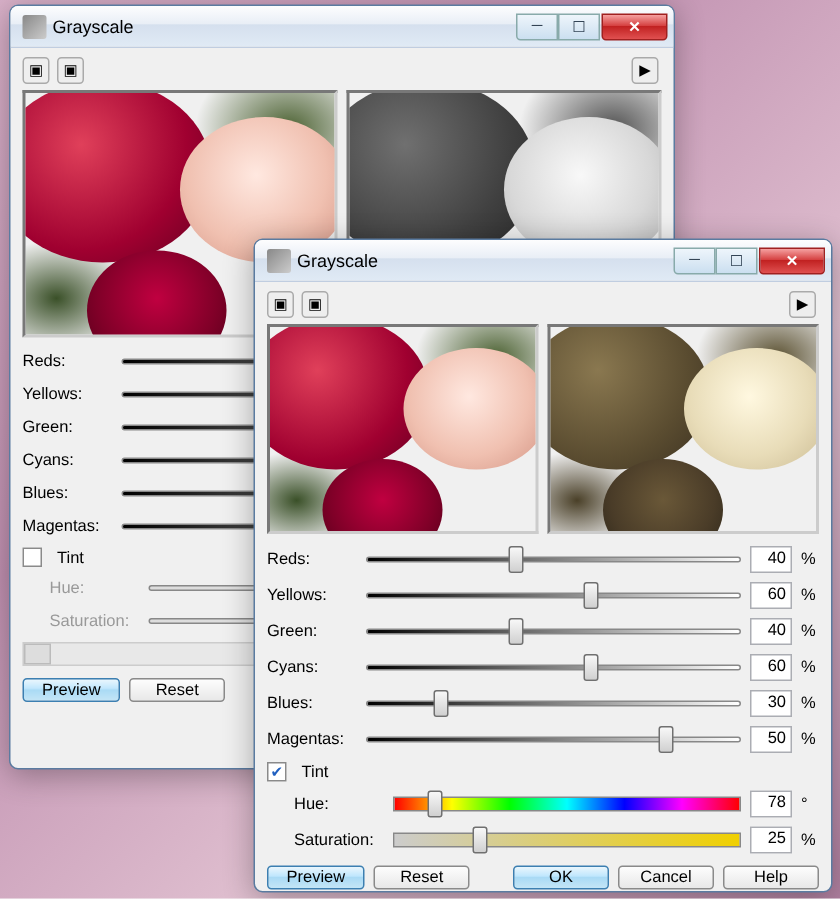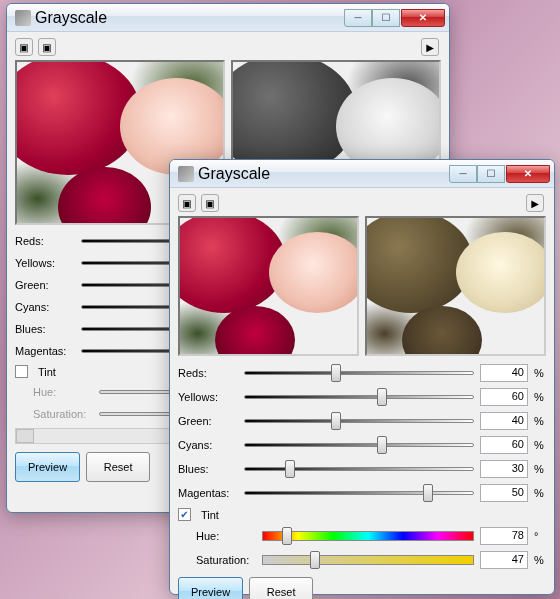--- a/index.html
+++ b/index.html
@@ -25,21 +25,21 @@
     display: flex;
     align-items: center;
     padding: 0 4px 0 8px;
     border-bottom: 1px solid #c0cde0;
   }
   .title-icon {
     width: 16px; height: 16px; margin-right: 4px;
     background: linear-gradient(135deg,#888,#ccc);
     border-radius: 2px;
   }
-  .title-text { flex: 1; color: #000; font-size: 16px; }
+  .title-text { flex: 1; color: #000; font-size: 12px; }
   .win-btns { display: flex; gap: 0; }
   .win-btn {
     width: 28px; height: 18px;
     border: 1px solid #8aa;
     background: linear-gradient(to bottom,#eef5fb,#cbdff0);
     border-radius: 0;
     display:flex;align-items:center;justify-content:center;
     font-size:10px; color:#345;
   }
   .win-btn.close {
@@ -108,29 +108,29 @@
     background: linear-gradient(to right, #ccc, #f0d000);
     border:1px solid #888;
   }
   .thumb {
     position:absolute; top:50%; width:10px; height:18px;
     background:linear-gradient(to bottom,#f8f8f8,#d0d0d0);
     border:1px solid #707070; border-radius:2px;
     transform:translate(-50%,-50%);
   }
   .val-box {
-    width:48px; height:18px; border:1px solid #abadb3;
+    width:28px; height:18px; border:1px solid #abadb3;
     background:#fff; text-align:right; padding:1px 3px; font-size:11px;
   }
   .unit { width:12px; }
   .button-row {
     display:flex; gap:6px; margin-top:8px; align-items:center;
   }
   .btn {
-    height:30px; padding:0 12px; min-width:64px;
+    height:16px; padding:0 12px; min-width:64px;
     border:1px solid #8a8a8a; border-radius:3px;
     background:linear-gradient(to bottom,#fdfdfd,#e8e8e8);
     font-size:11px; display:inline-flex;align-items:center;justify-content:center;
   }
   .btn.active {
     border:1px solid #3c7fb1;
     background:linear-gradient(to bottom,#eaf6fd,#bee6fd 45%,#a7d9f5 46%,#c4e5f6);
   }
   .checkbox {
     width:13px;height:13px;border:1px solid #8a8a8a;background:#fff;
@@ -358,23 +358,26 @@
         </div>
       <span class="val-box">78</span>
       <span class="unit">°</span>
     </div>
     <div class="slider-row" style="padding-left:18px;">
       <span class="slider-label">Saturation:</span>
       <div class="slider-track">
           <div class="track-sat"></div>
           <div class="thumb" style="left:25%"></div>
         </div>
-      <span class="val-box">47</span>
+      <span class="val-box">25</span>
       <span class="unit">%</span>
     </div>
 
     <div class="button-row">
       <span class="btn active">Preview</span>
       <span class="btn">Reset</span>
       <span style="flex:1"></span>
+      <span class="btn active">OK</span>
+      <span class="btn">Cancel</span>
+      <span class="btn">Help</span>
     </div>
   </div>
 </div>
 
 </body></html>

